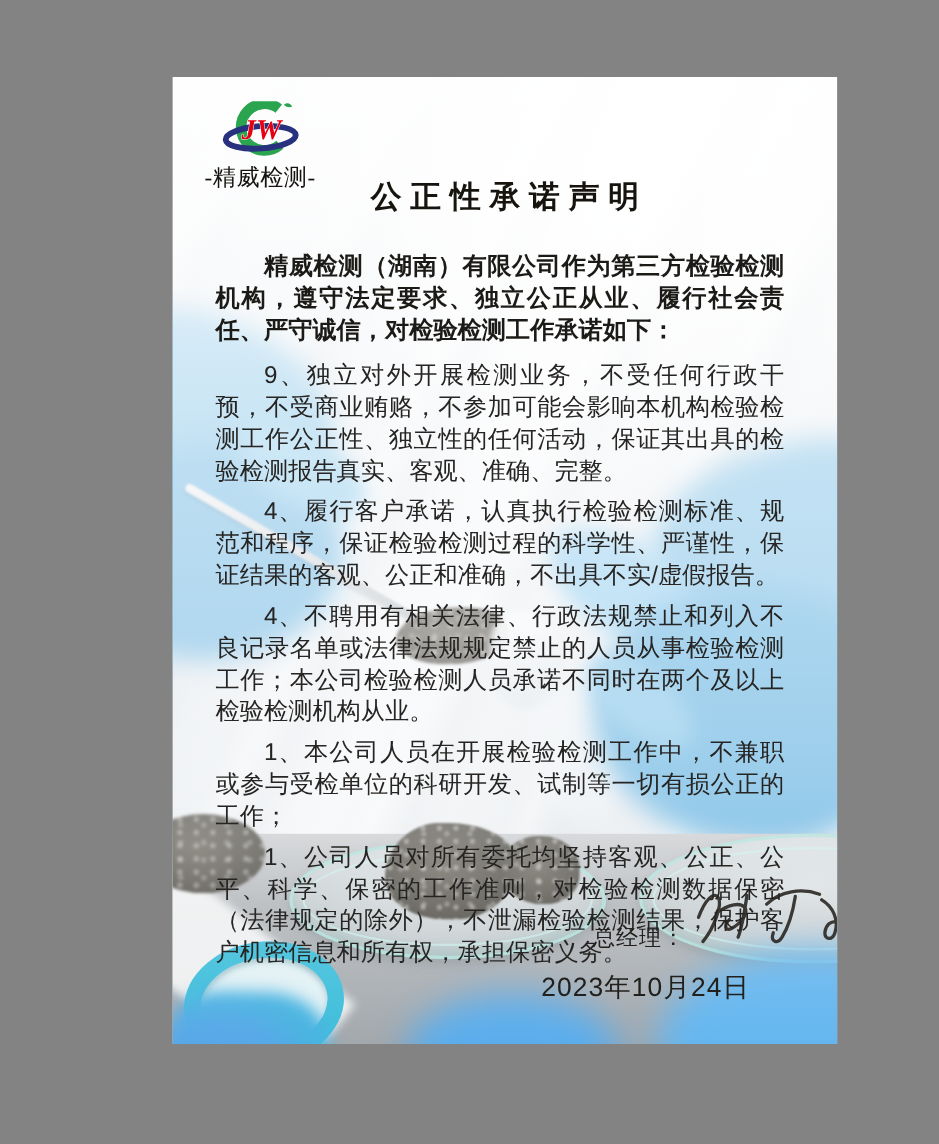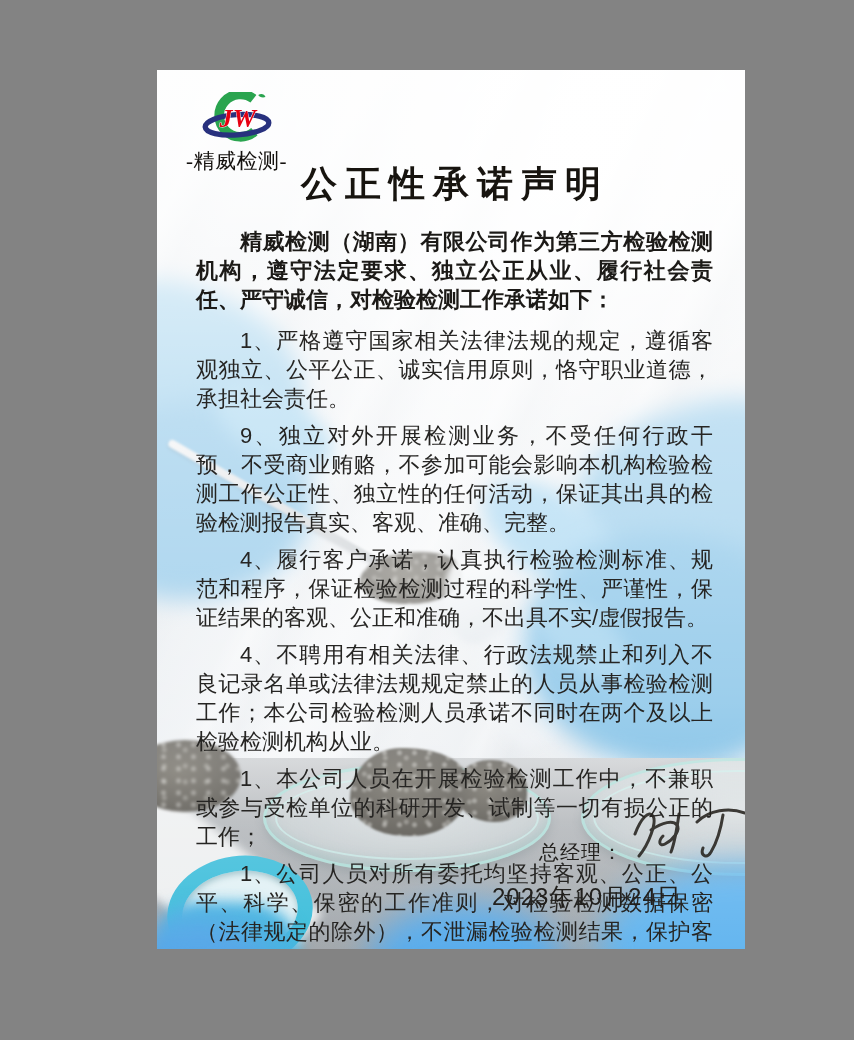--- a/index.html
+++ b/index.html
@@ -5,21 +5,21 @@
   html,body{margin:0;padding:0;}
   body{
     width:854px;height:1040px;position:relative;overflow:hidden;
     background:#838383;
     font-family:"Liberation Sans","DejaVu Sans",sans-serif;
   }
   .canvas{position:absolute;inset:0;}
   
   .paper{
     position:absolute;left:157px;top:70px;width:588px;height:879px;
-    background:#eef1f4;overflow:hidden;
+    background:#eef1f4;overflow:hidden;padding-left:16px;
   }
   .photo,.overlay,.content{position:absolute;inset:0;}
   .ph{position:absolute;}
   
   .silk{
     inset:0;
     background:
       radial-gradient(120% 70% at 72% 8%, rgba(255,255,255,.95), rgba(232,237,241,0) 60%),
       linear-gradient(115deg,#eff2f5 0%,#e2e7ec 22%,#f4f6f8 45%,#e5e9ed 68%,#edf0f3 100%);
   }
@@ -88,21 +88,21 @@
   .content{color:#262523;}
   .logo{position:absolute;left:42px;top:22px;width:76px;height:56px;}
   .brand{
     position:absolute;left:29px;top:77px;width:160px;
     font-family:"Liberation Serif","DejaVu Serif",serif;
     font-weight:400;font-size:21px;letter-spacing:0.5px;color:#14110e;
   }
   .doc-title{
     position:absolute;left:0;right:0;top:90px;text-align:center;
     font-family:"Liberation Serif","DejaVu Serif",serif;
-    font-weight:900;font-size:36px;letter-spacing:8px;padding-left:8px;
+    font-weight:900;font-size:28px;letter-spacing:8px;padding-left:8px;
     color:#17140f;
   }
   .body-text{
     position:absolute;left:39px;top:157px;width:517px;
     font-size:22px;line-height:29px;text-align:justify;color:#27262
 3;
   }
   .body-text p{margin:0 0 8px;text-indent:2em;}
   .body-text p.intro{font-weight:700;margin-bottom:12px;color:#1c1a17;}
   .sign-row{position:absolute;left:334px;top:748px;display:flex;align-items:flex-end;margin-left:48px;}
@@ -156,21 +156,20 @@
           <text x="21" y="36" font-size="27" font-style="italic" font-weight="bold" font-family="'Liberation Serif','DejaVu Serif',serif" fill="#e60012" stroke="#ffffff" stroke-width="0.8" paint-order="stroke">JW</text>
         </svg>
       </div>
 
       <div class="brand">-精威检测-</div>
 
       <div class="doc-title">公正性承诺声明</div>
 
       <div class="body-text">
         <p class="intro">精威检测（湖南）有限公司作为第三方检验检测机构，遵守法定要求、独立公正从业、履行社会责任、严守诚信，对检验检测工作承诺如下：</p>
-        <p>1、严格遵守国家相关法律法规的规定，遵循客观独立、公平公正、诚实信用原则，恪守职业道德，承担社会责任。</p>
         <p>9、独立对外开展检测业务，不受任何行政干预，不受商业贿赂，不参加可能会影响本机构检验检测工作公正性、独立性的任何活动，保证其出具的检验检测报告真实、客观、准确、完整。</p>
         <p>4、履行客户承诺，认真执行检验检测标准、规范和程序，保证检验检测过程的科学性、严谨性，保证结果的客观、公正和准确，不出具不实/虚假报告。</p>
         <p>4、不聘用有相关法律、行政法规禁止和列入不良记录名单或法律法规规定禁止的人员从事检验检测工作；本公司检验检测人员承诺不同时在两个及以上检验检测机构从业。</p>
         <p>1、本公司人员在开展检验检测工作中，不兼职或参与受检单位的科研开发、试制等一切有损公正的工作；</p>
         <p>1、公司人员对所有委托均坚持客观、公正、公平、科学、保密的工作准则，对检验检测数据保密（法律规定的除外），不泄漏检验检测结果，保护客户机密信息和所有权，承担保密义务。</p>
       </div>
 
       <div class="sign-row">
         <span class="sign-label">总经理：</span>
         <svg class="sig-svg" width="150" height="68" viewBox="0 0 150 68">

